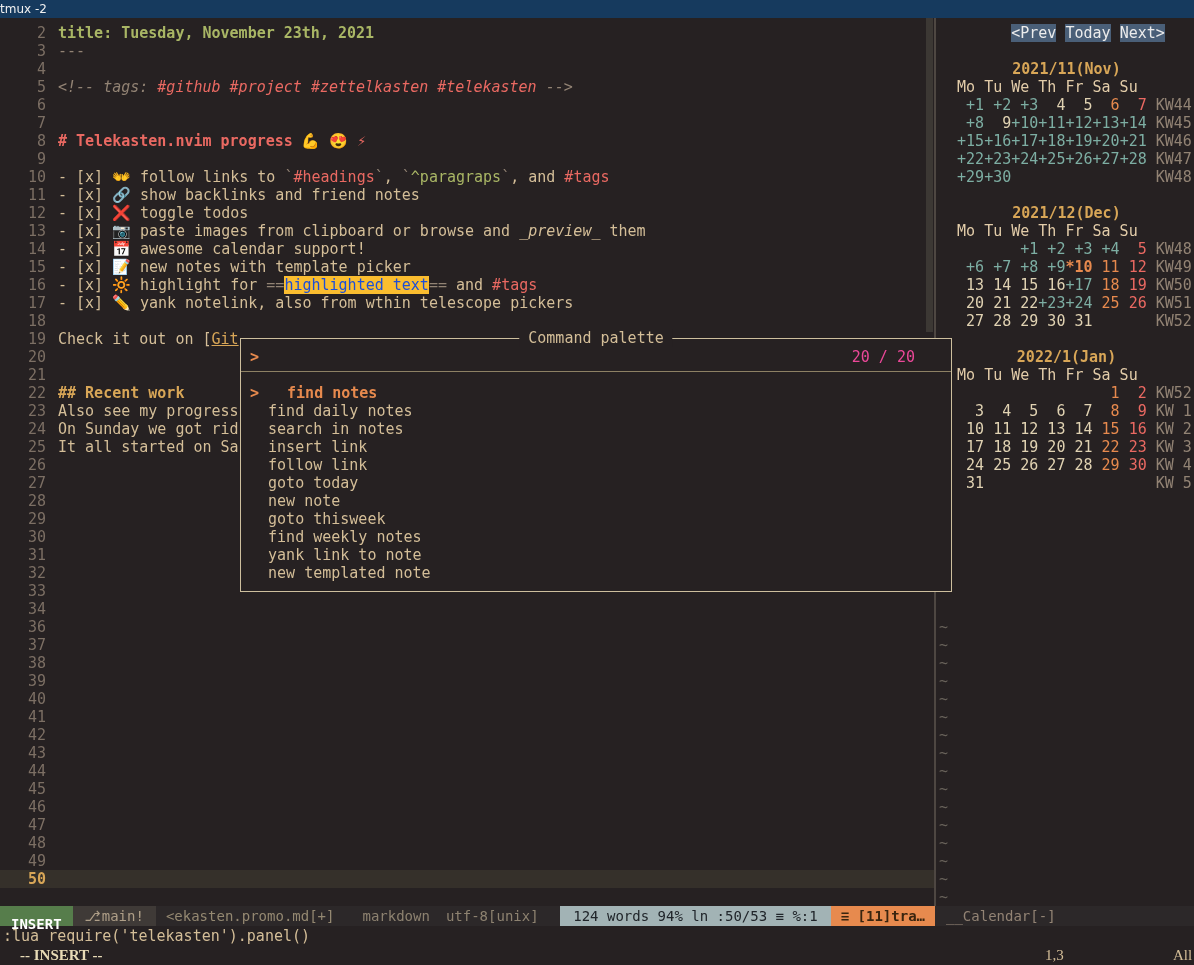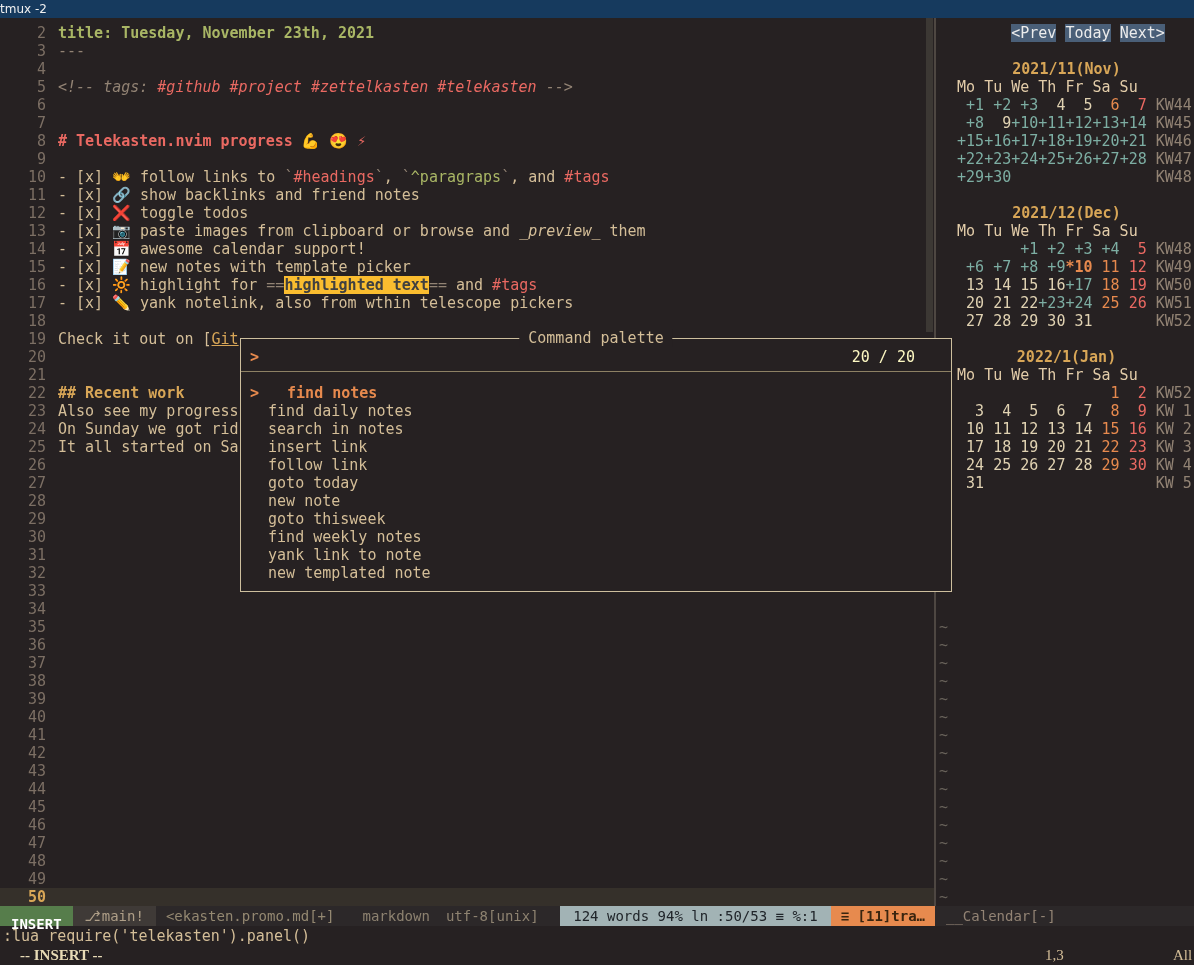--- a/index.html
+++ b/index.html
@@ -23,21 +23,21 @@
   .cursorline .ln { color:#d8a657; font-weight:bold; }
   .fg { color:#d4be98; }
   .green { color:#a9b665; }
   .yellow { color:#d8a657; }
   .red { color:#ea6962; }
   .tag { color:#ea6962; }
   .dim { color:#928374; }
   .com { color:#928374; font-style:italic; }
   .it { font-style:italic; }
   .b { font-weight:bold; }
-  .hl { background:#fabd2f; color:#404040; font-weight:bold; }
+  .hl { background:#fabd2f; color:#1d4ed8; font-weight:normal; }
   .link { color:#d8a657; text-decoration:underline; }
   .winsep { position:absolute; left:934px; top:0; width:2px; height:888px; background:#4e4742; }
   .scroll-thumb { position:absolute; left:926px; top:0; width:7px; height:314px; background:#3c3834; }
   
   .calendar { position:absolute; left:939px; top:0; width:255px; height:888px; overflow:hidden; z-index:1; }
   .cal-row { position:absolute; left:0; width:255px; height:18px; line-height:18px; white-space:pre; overflow:hidden; color:#d4be98; }
   .cal-title { color:#d8a657; font-weight:bold; text-align:center; }
   .cal-head { color:#e2cca9; font-weight:normal; }
   .nav-btn { background:#4a5f78; color:#ececec; }
   .plus { color:#7daea3; }
@@ -47,21 +47,21 @@
   .day { color:#e0d2b2; }
   .kw { color:#928374; }
   .tilde { color:#68625a; }
   
   .popup { position:absolute; left:240px; top:320px; width:712px; height:254px;
     background:#262122; border:1px solid #cdbf9e; z-index:5; }
   .popup-title { position:absolute; top:-10px; left:50%; transform:translateX(-50%);
     background:#262122; padding:0 9px; color:#d4be98; height:18px; line-height:18px; white-space:pre; }
   .prompt-row { position:relative; height:18px; margin-top:9px; padding-left:9px; }
   .prompt-char { color:#e78a4e; font-weight:bold; }
-  .count { position:absolute; right:36px; top:0; color:#fef9c3;margin-left:28px; }
+  .count { position:absolute; right:36px; top:0; color:#ec4899;margin-left:28px; }
   .palette-sep { height:1px; background:#8d8164; margin:5px 0 12px; }
   .result { height:18px; line-height:18px; padding-left:9px; white-space:pre; }
   .caret { color:#e78a4e; font-weight:bold; }
   .result .label { color:#d4be98; }
   .result.sel .label { color:#e78a4e; font-weight:bold;margin-left:19px; }
   
   .statusline { position:absolute; top:906px; left:0; width:100%; height:20px;
     display:flex; align-items:stretch; font-size:14px; line-height:20px; white-space:pre; background:#2c2829; }
   .seg { display:block; }
   .seg-mode { background:#567d4b; color:#ffffff; font-weight:bold; padding:8px 11px; }
@@ -118,21 +118,20 @@
         <div class="row"><span class="ln">25</span><span class="txt"><span class="fg">It all started on Sa</span></span></div>
         <div class="row"><span class="ln">26</span><span class="txt"></span></div>
         <div class="row"><span class="ln">27</span><span class="txt"></span></div>
         <div class="row"><span class="ln">28</span><span class="txt"></span></div>
         <div class="row"><span class="ln">29</span><span class="txt"></span></div>
         <div class="row"><span class="ln">30</span><span class="txt"></span></div>
         <div class="row"><span class="ln">31</span><span class="txt"></span></div>
         <div class="row"><span class="ln">32</span><span class="txt"></span></div>
         <div class="row"><span class="ln">33</span><span class="txt"></span></div>
         <div class="row"><span class="ln">34</span><span class="txt"></span></div>
-        <div class="row"><span class="ln">35</span><span class="txt"></span></div>
         <div class="row"><span class="ln">36</span><span class="txt"></span></div>
         <div class="row"><span class="ln">37</span><span class="txt"></span></div>
         <div class="row"><span class="ln">38</span><span class="txt"></span></div>
         <div class="row"><span class="ln">39</span><span class="txt"></span></div>
         <div class="row"><span class="ln">40</span><span class="txt"></span></div>
         <div class="row"><span class="ln">41</span><span class="txt"></span></div>
         <div class="row"><span class="ln">42</span><span class="txt"></span></div>
         <div class="row"><span class="ln">43</span><span class="txt"></span></div>
         <div class="row"><span class="ln">44</span><span class="txt"></span></div>
         <div class="row"><span class="ln">45</span><span class="txt"></span></div>

